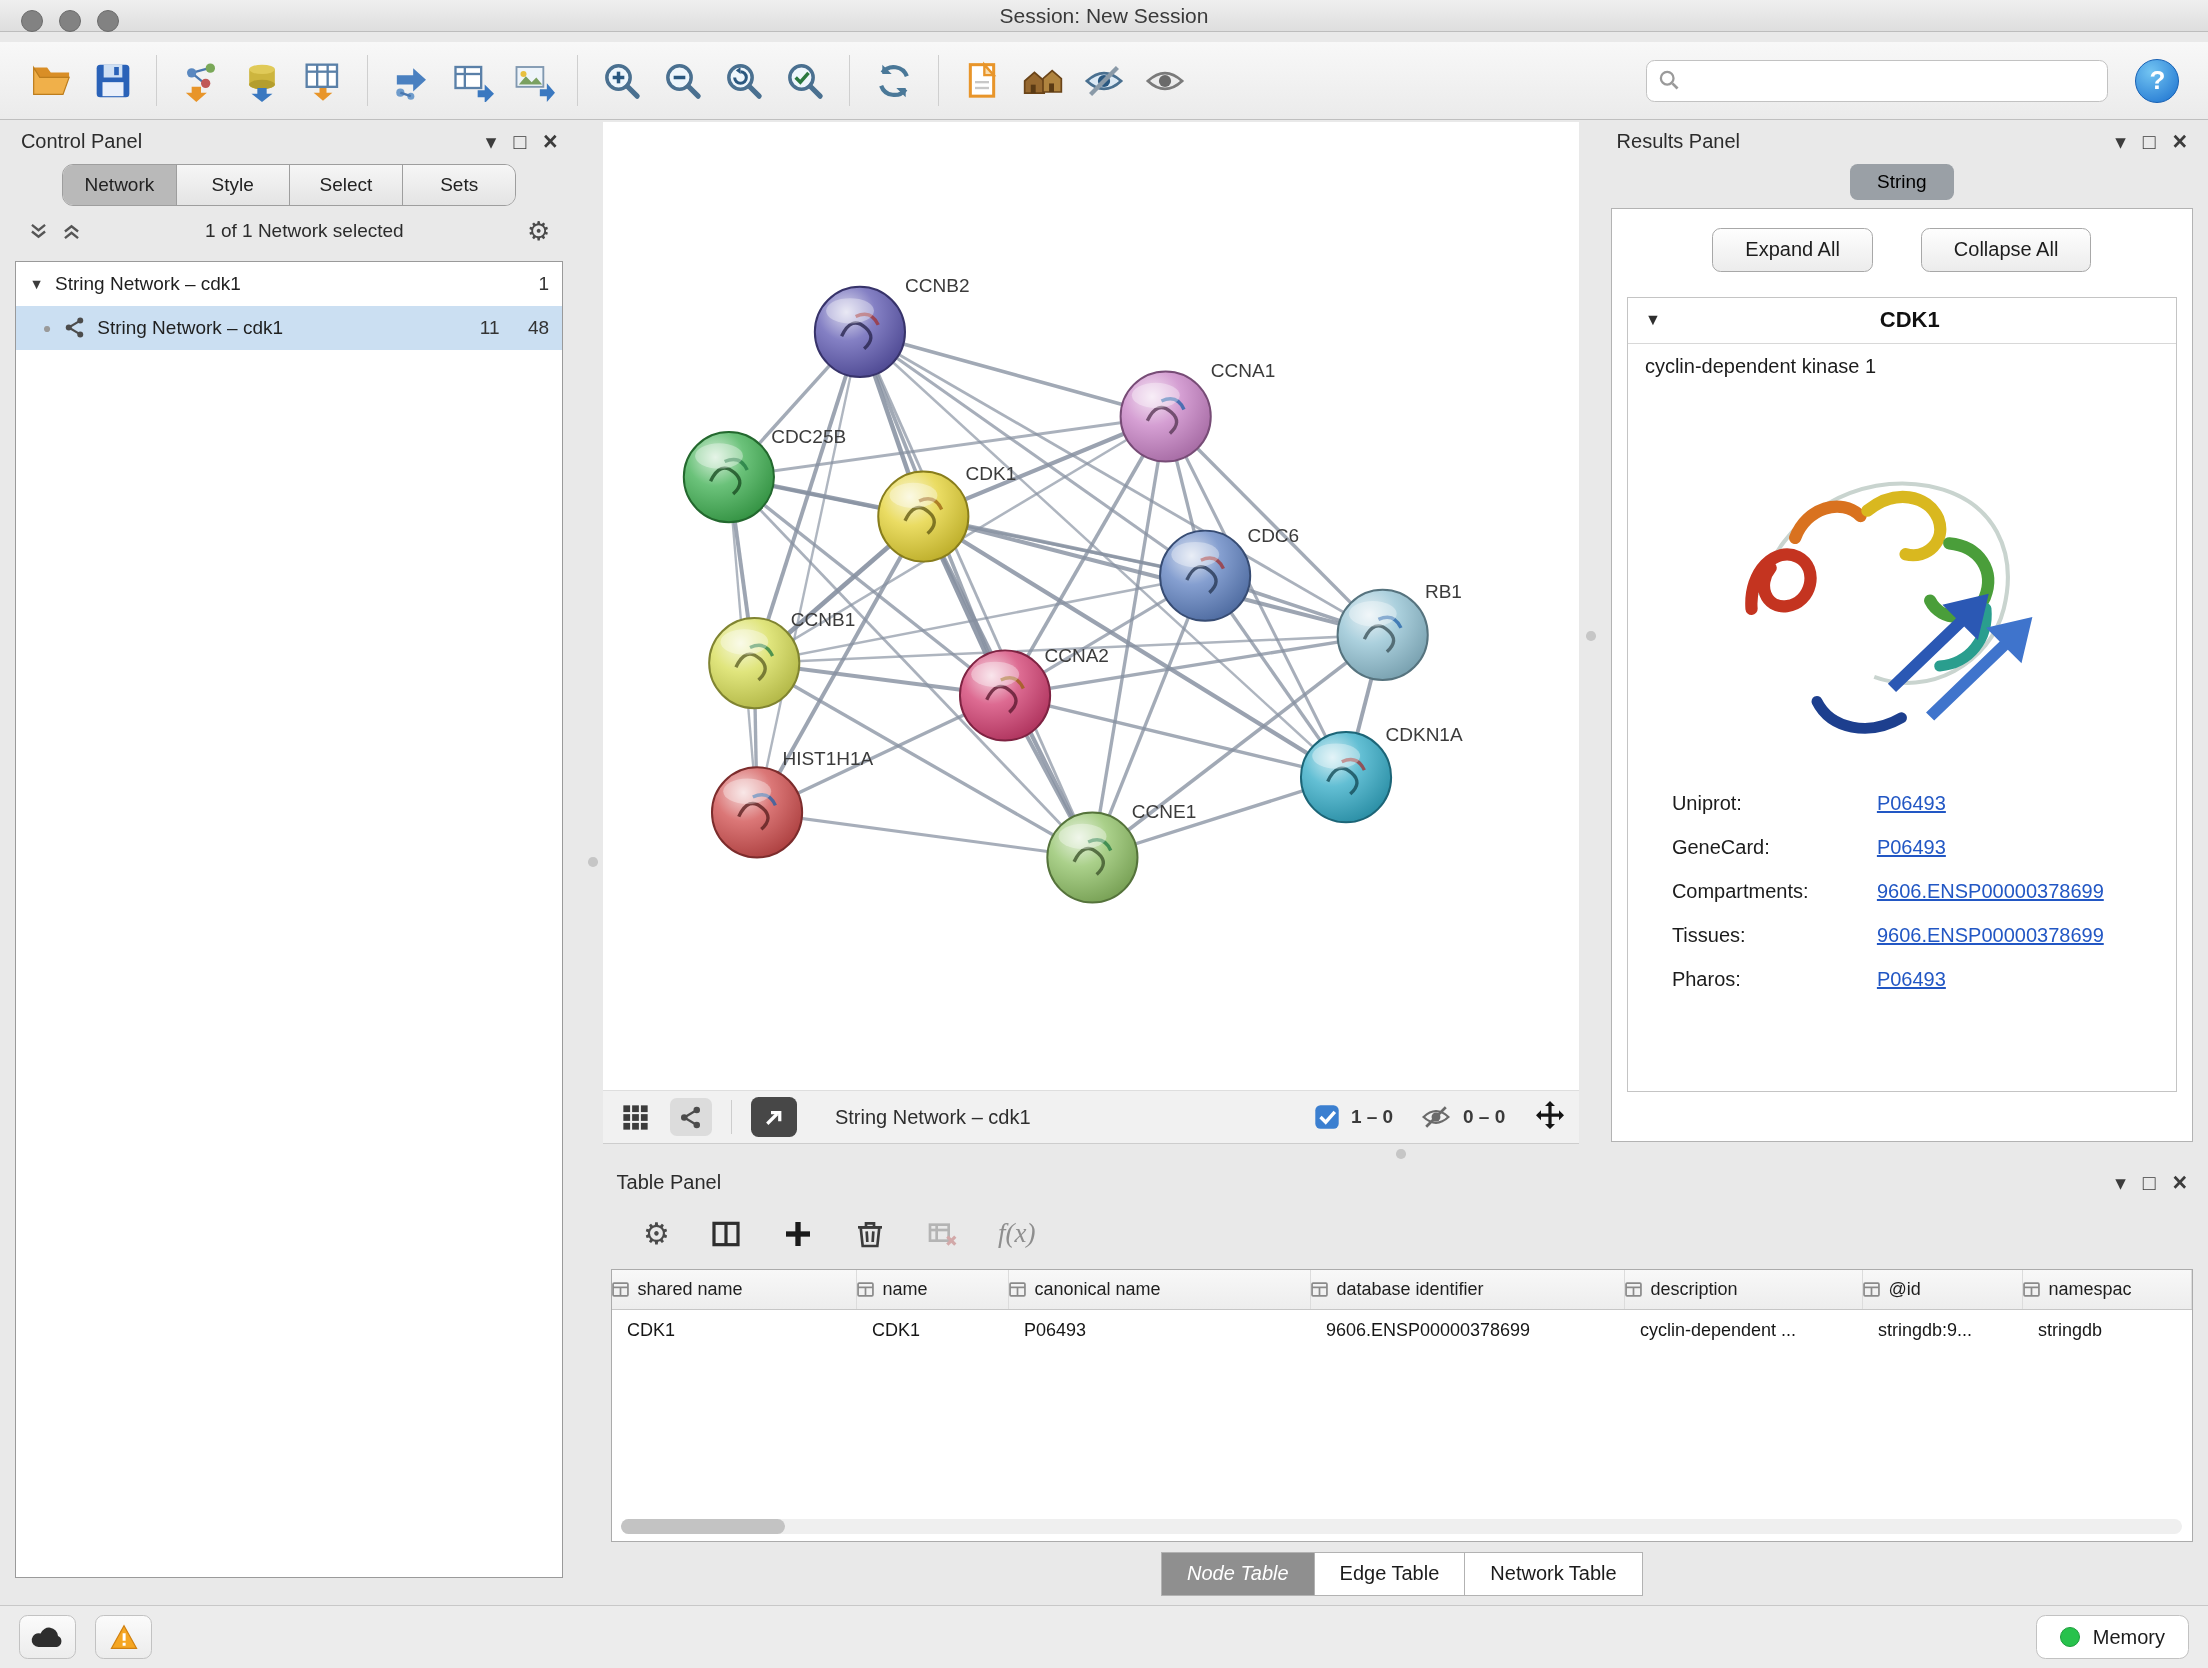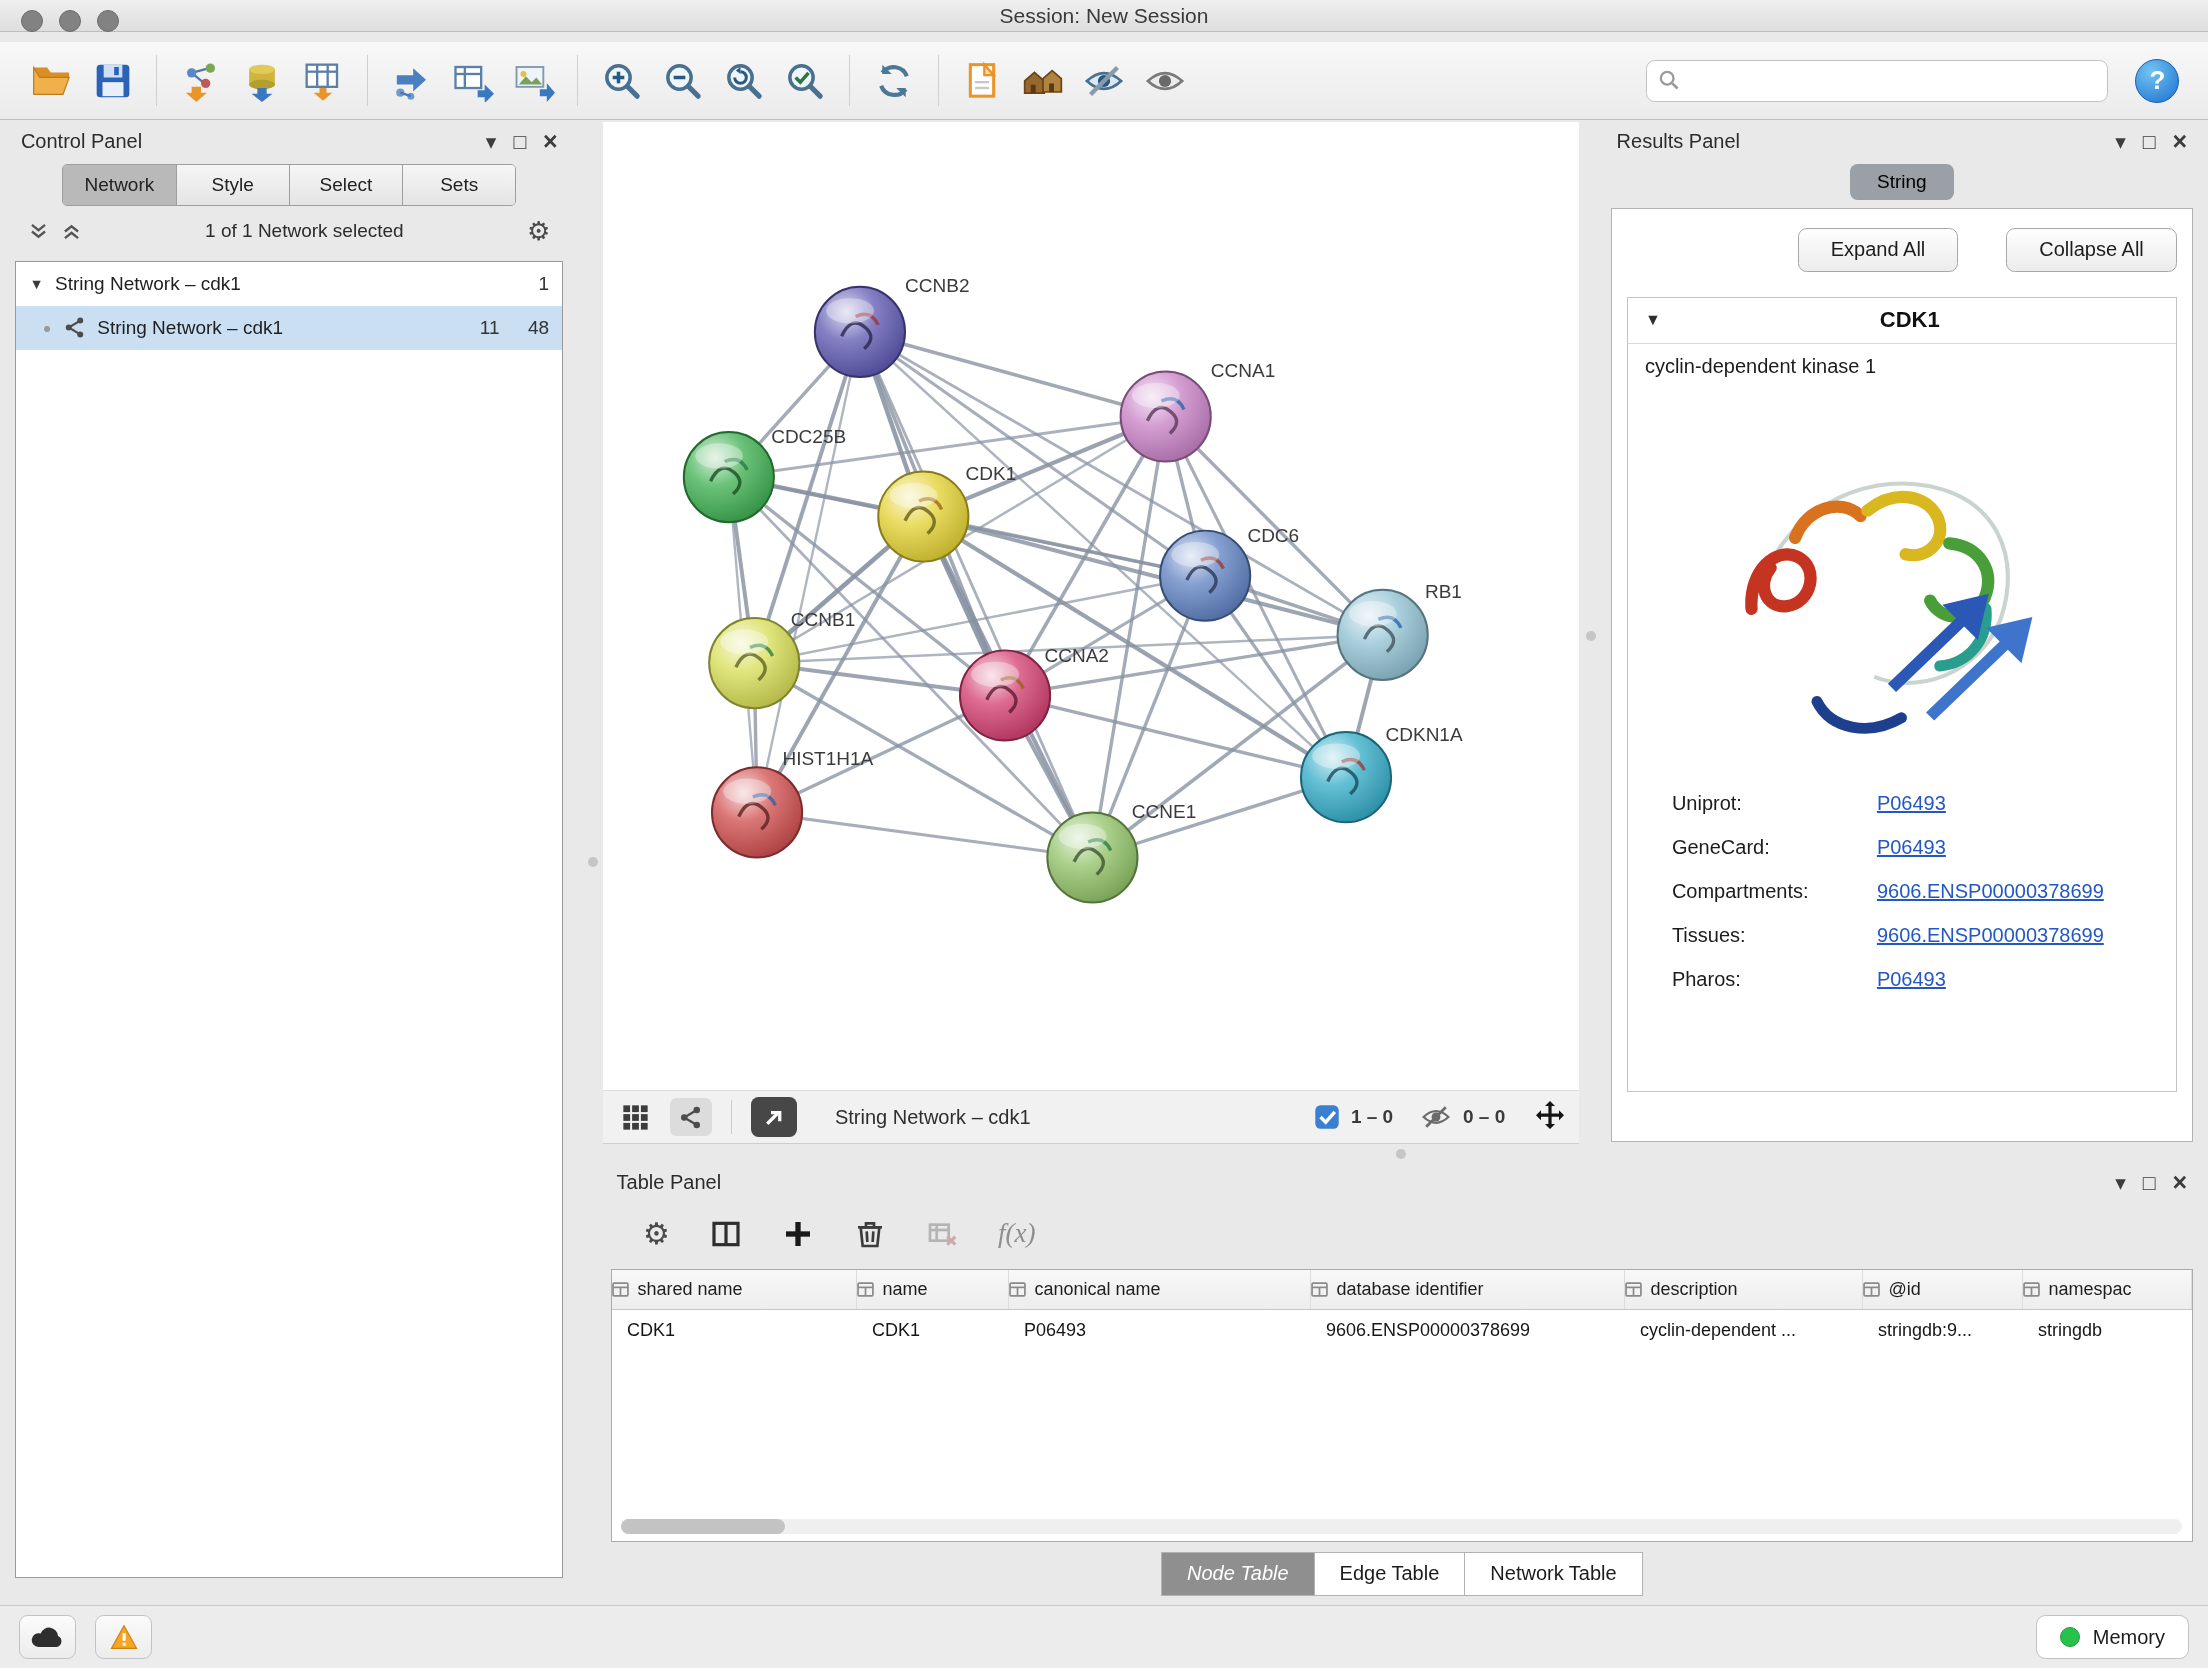--- a/index.html
+++ b/index.html
@@ -37,21 +37,21 @@
   
   .main { position:absolute; top:120px; bottom:63px; left:0; right:0; }
 
   .panel-header { display:flex; align-items:center; height:40px; padding:0 7.6px; font-size:20px; color:#2c2c2c; }
   .panel-controls { margin-left:auto; display:flex; gap:17px; align-items:center; color:#3c3c3c; }
   .pc-ic { font-size:21px; line-height:1; }
   .pc-x { font-size:25px; font-weight:bold; }
 
   
   .control-panel { position:absolute; left:13.3px; top:1.9px; width:552px; bottom:27px; }
-  .cp-tabs { display:flex; margin:1.9px 49px 0 49px; border:1px solid #9e9e9e; border-radius:5px; overflow:hidden; height:42px; background:#ececec;justify-content:space-between; }
+  .cp-tabs { display:flex; margin:1.9px 49px 0 49px; border:1px solid #9e9e9e; border-radius:11px; overflow:hidden; height:42px; background:#ececec;justify-content:space-between; }
   .cp-tab { flex:1; display:flex; align-items:center; justify-content:center; font-size:19px;
     background:linear-gradient(#f6f6f6,#e4e4e4); border-right:1px solid #9e9e9e; color:#222; }
   .cp-tab:last-child { border-right:none; }
   .cp-tab.active { background:#b9b9b9; }
   .cp-status { display:flex; align-items:center; height:51px; padding:0 15px; font-size:19px; color:#2c2c2c; }
   .cp-status .txt { flex:1; text-align:center; }
   .cp-chevrons { display:flex; gap:11.4px; }
   .gear-glyph { font-size:26px; color:#4a4a4a; }
   .cp-list { position:absolute; top:139px; bottom:0; left:1.9px; right:1.9px; background:#fff; border:1px solid #9a9a9a; }
   .tree-row { display:flex; align-items:center; height:44px; font-size:19px; padding:0 13.3px; gap:11.4px; }
@@ -74,21 +74,21 @@
   .vs-right { margin-left:auto; display:flex; align-items:center; gap:11.4px; }
   .vs-count { margin-right:15px; color:#3a3a3a;font-weight:bold; }
 
   .split-dot { position:absolute; width:9.5px; height:9.5px; border-radius:50%; background:#c6c6c6; }
 
   
   .results-panel { position:absolute; left:1609px; right:13.3px; top:1.9px; height:1020px; }
   .rp-tabrow { display:flex; justify-content:center; margin-top:1.9px; }
   .rp-tab { background:#9aa0a6; color:#000000; font-size:19px; border-radius:7.6px; padding:7px 27px; }
   .rp-body { position:absolute; top:86px; left:1.9px; right:1.9px; bottom:0; background:#fff; border:1px solid #b3b3b3; padding:19px 15px 11.4px 15px; }
-  .rp-buttons { display:flex; justify-content:flex-end; gap:48px; }
+  .rp-buttons { display:flex; justify-content:center; gap:48px; }
   .btn { height:44px; padding:0 32px; background:linear-gradient(#fefefe,#ececec);
     border:1px solid #a8a8a8; border-radius:8.6px; font-size:20px; display:flex; align-items:center; color:#1d1d1d; }
   .protein-box { margin-top:25px; border:1px solid #c4c4c4; height:795px; position:relative; }
   .pb-header { display:flex; align-items:center; height:46px; border-bottom:1px solid #d8d8d8; padding:0 17px; }
   .pb-tri { font-size:16px; color:#2e2e2e; }
   .pb-name { flex:1; text-align:center; font-size:22px; font-weight:bold; color:#111; }
   .pb-desc { font-size:20px; padding:11.4px 0 0 17px; color:#1c1c1c; }
   .pb-img { display:flex; justify-content:center; margin-top:3.8px; }
   .cl-title { font-size:21px; font-weight:bold; padding:5.7px 0 3.8px 25px; }
   .cl-row { display:flex; align-items:center; height:44px; padding-left:44px; font-size:20px; }

